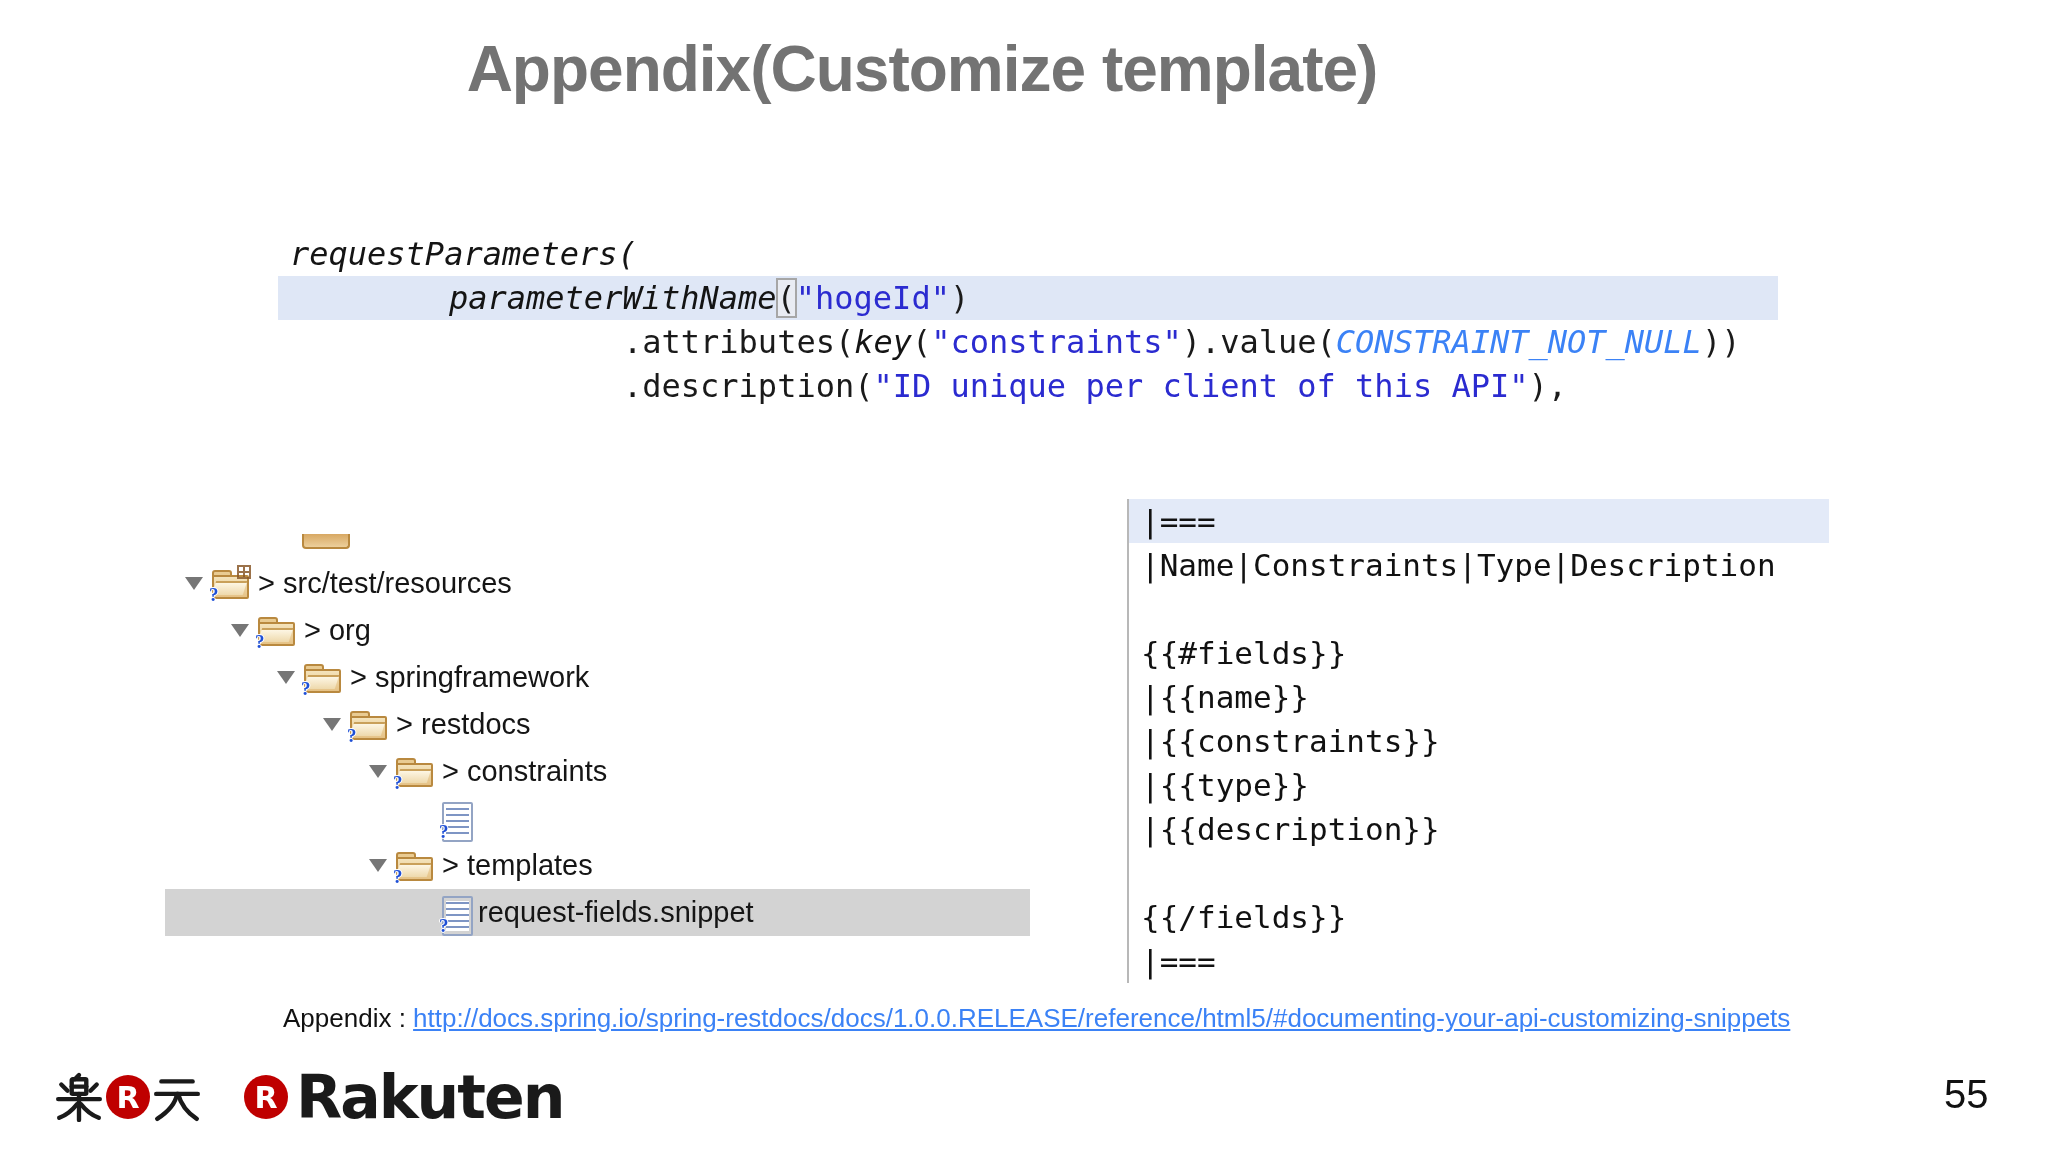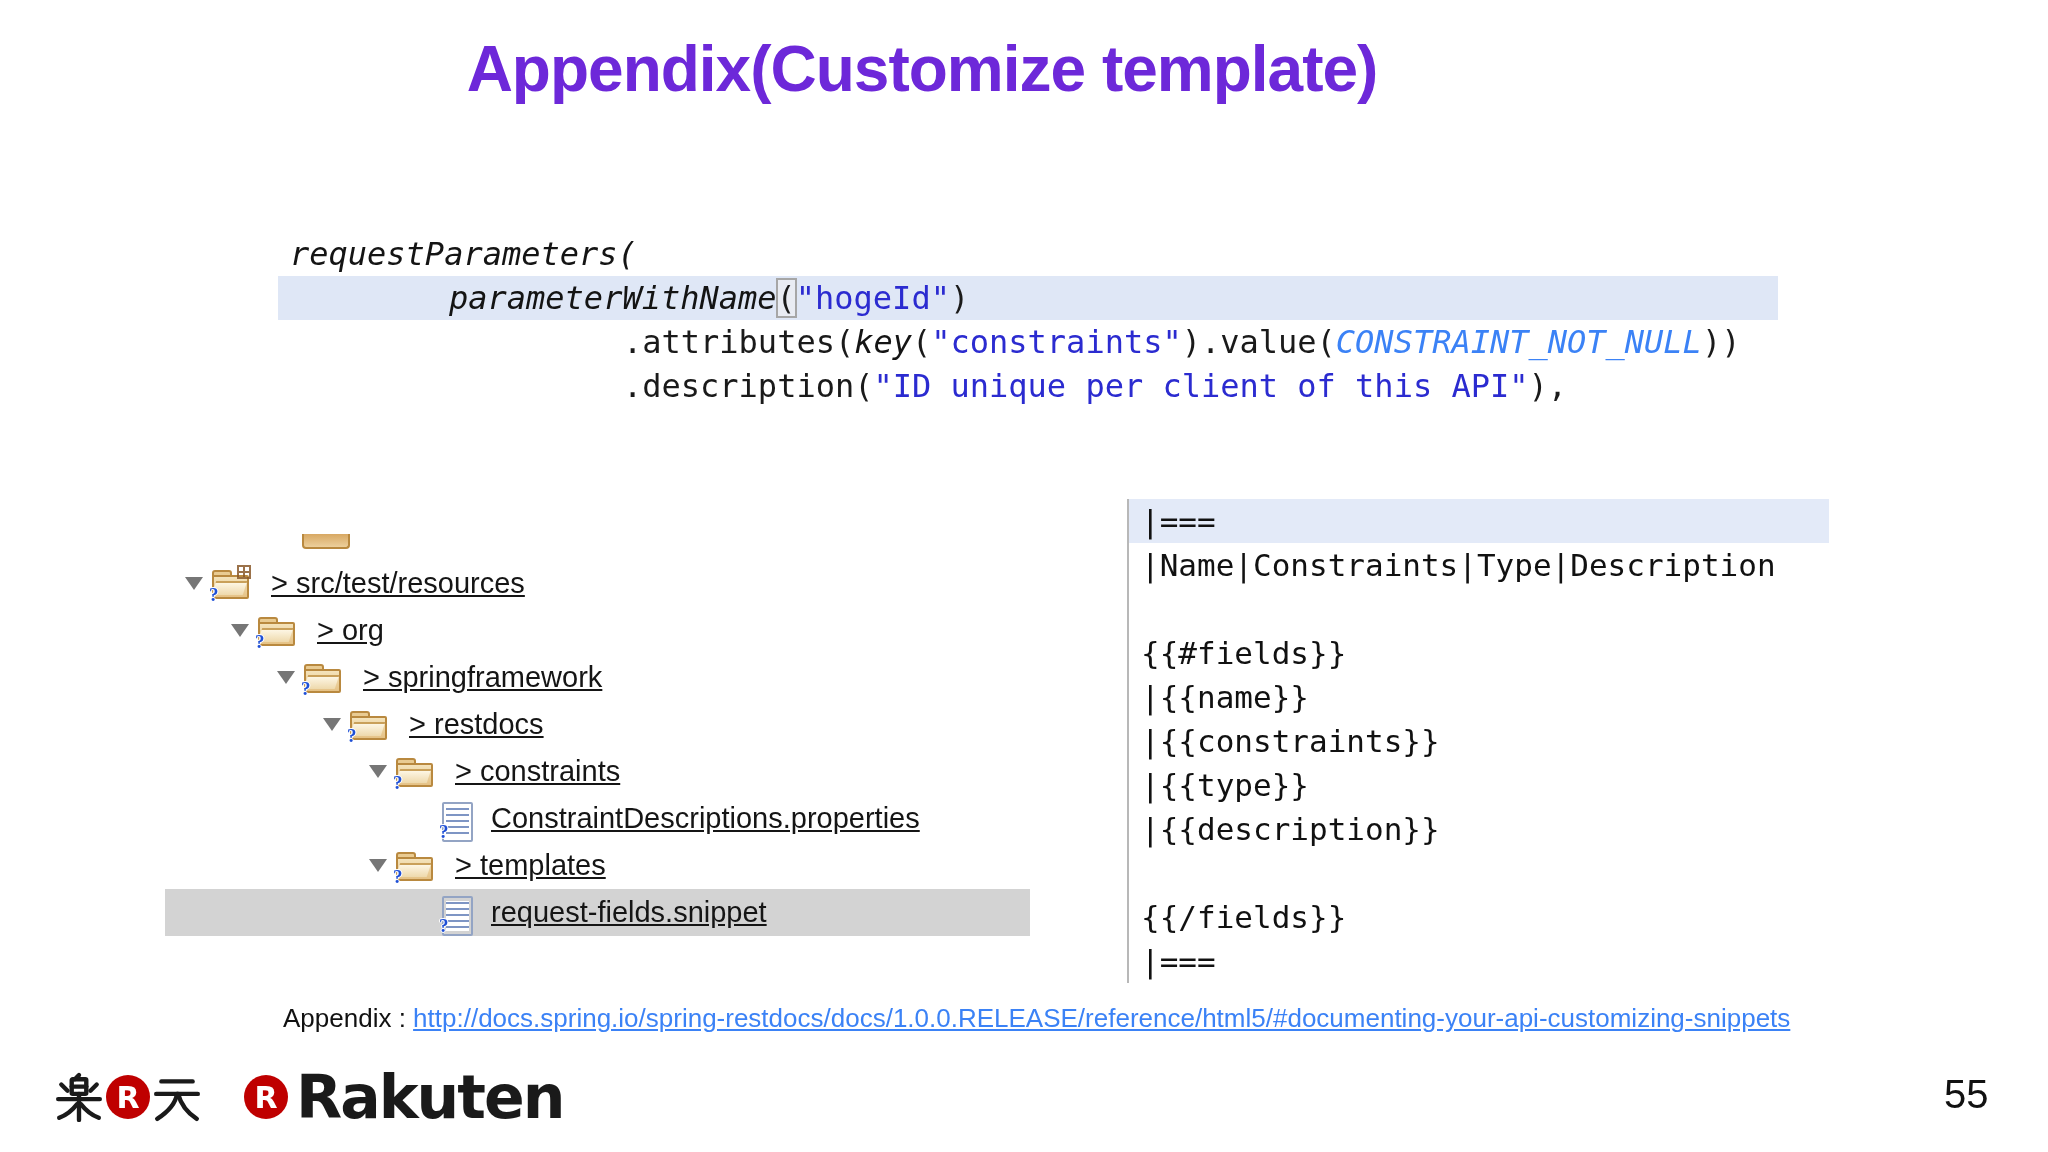--- a/index.html
+++ b/index.html
@@ -4,21 +4,21 @@
 <style>
   html,body { margin:0; padding:0; }
   body {
     width:2048px; height:1152px; position:relative; overflow:hidden;
     background:#ffffff; font-family:"Liberation Sans", sans-serif;
   }
 
   
   .slide-title {
     position:absolute; top:32px; left:0; width:1844px;
-    text-align:center; font-size:64px; font-weight:bold; color:#6d28d9;
+    text-align:center; font-size:64px; font-weight:bold; color:#737373;
     letter-spacing:-1px;
   }
 
   
   .code-block {
     position:absolute; left:278px; top:232px; width:1500px;
     font-family:"DejaVu Sans Mono", monospace; font-size:32px;
     line-height:44px; color:#1a1a1a; white-space:pre;
   }
   .code-line { height:44px; }
@@ -60,21 +60,21 @@
   .emblem { position:absolute; right:-2px; top:-4px; width:14px; height:14px;
     background-image:linear-gradient(#8a5a2b 2px, transparent 2px),
       linear-gradient(90deg,#8a5a2b 2px, transparent 2px);
     background-size:6px 6px; background-position:0 0; opacity:.85; }
 
   .icon-file { position:relative; display:inline-block; width:27px; height:34px; flex:none; }
   .icon-file .page { position:absolute; left:0; top:0; width:23px; height:30px;
     background:#fff; border:2px solid #93a4c4; border-radius:2px;
     background-image:repeating-linear-gradient(to bottom, transparent 0 4px, #7e95c4 4px 6px);
     background-clip:content-box; padding:3px 2px; }
-  .icon-label { margin-left:22px; white-space:nowrap;text-decoration:underline; }
+  .icon-label { margin-left:9px; white-space:nowrap; }
 
   .cropped-fragment { position:absolute; left:302px; top:534px; width:44px; height:13px;
     background:linear-gradient(180deg,#d8a863,#eccf9b);
     border:2px solid #b9893f; border-top:none; border-radius:0 0 4px 4px; }
 
   
   .snippet {
     position:absolute; left:1127px; top:499px; width:700px;
     border-left:2px solid #b8b8b8; padding-left:0;
     font-family:"DejaVu Sans Mono", monospace; font-size:31px;
@@ -167,21 +167,20 @@
       </span>
       <span class="icon-label">&gt; constraints</span>
     </div>
     <div class="tree-row" style="top: 795px;">
       <span style="width: 250px; flex: 0 0 auto;"></span>
       <span class="tw-space"></span>
       <span class="icon-file">
         <span class="page"></span>
         <span class="qbadge">?</span>
       </span>
-      <span class="icon-label">ConstraintDescriptions.properties</span>
     </div>
     <div class="tree-row" style="top: 842px;">
       <span style="width: 204px; flex: 0 0 auto;"></span>
       <span class="tw"></span>
       <span class="icon-folder">
         <span class="tab"></span>
         <span class="bodyp"></span>
         <span class="flap"></span>
         <span class="qbadge">?</span>
       </span>

